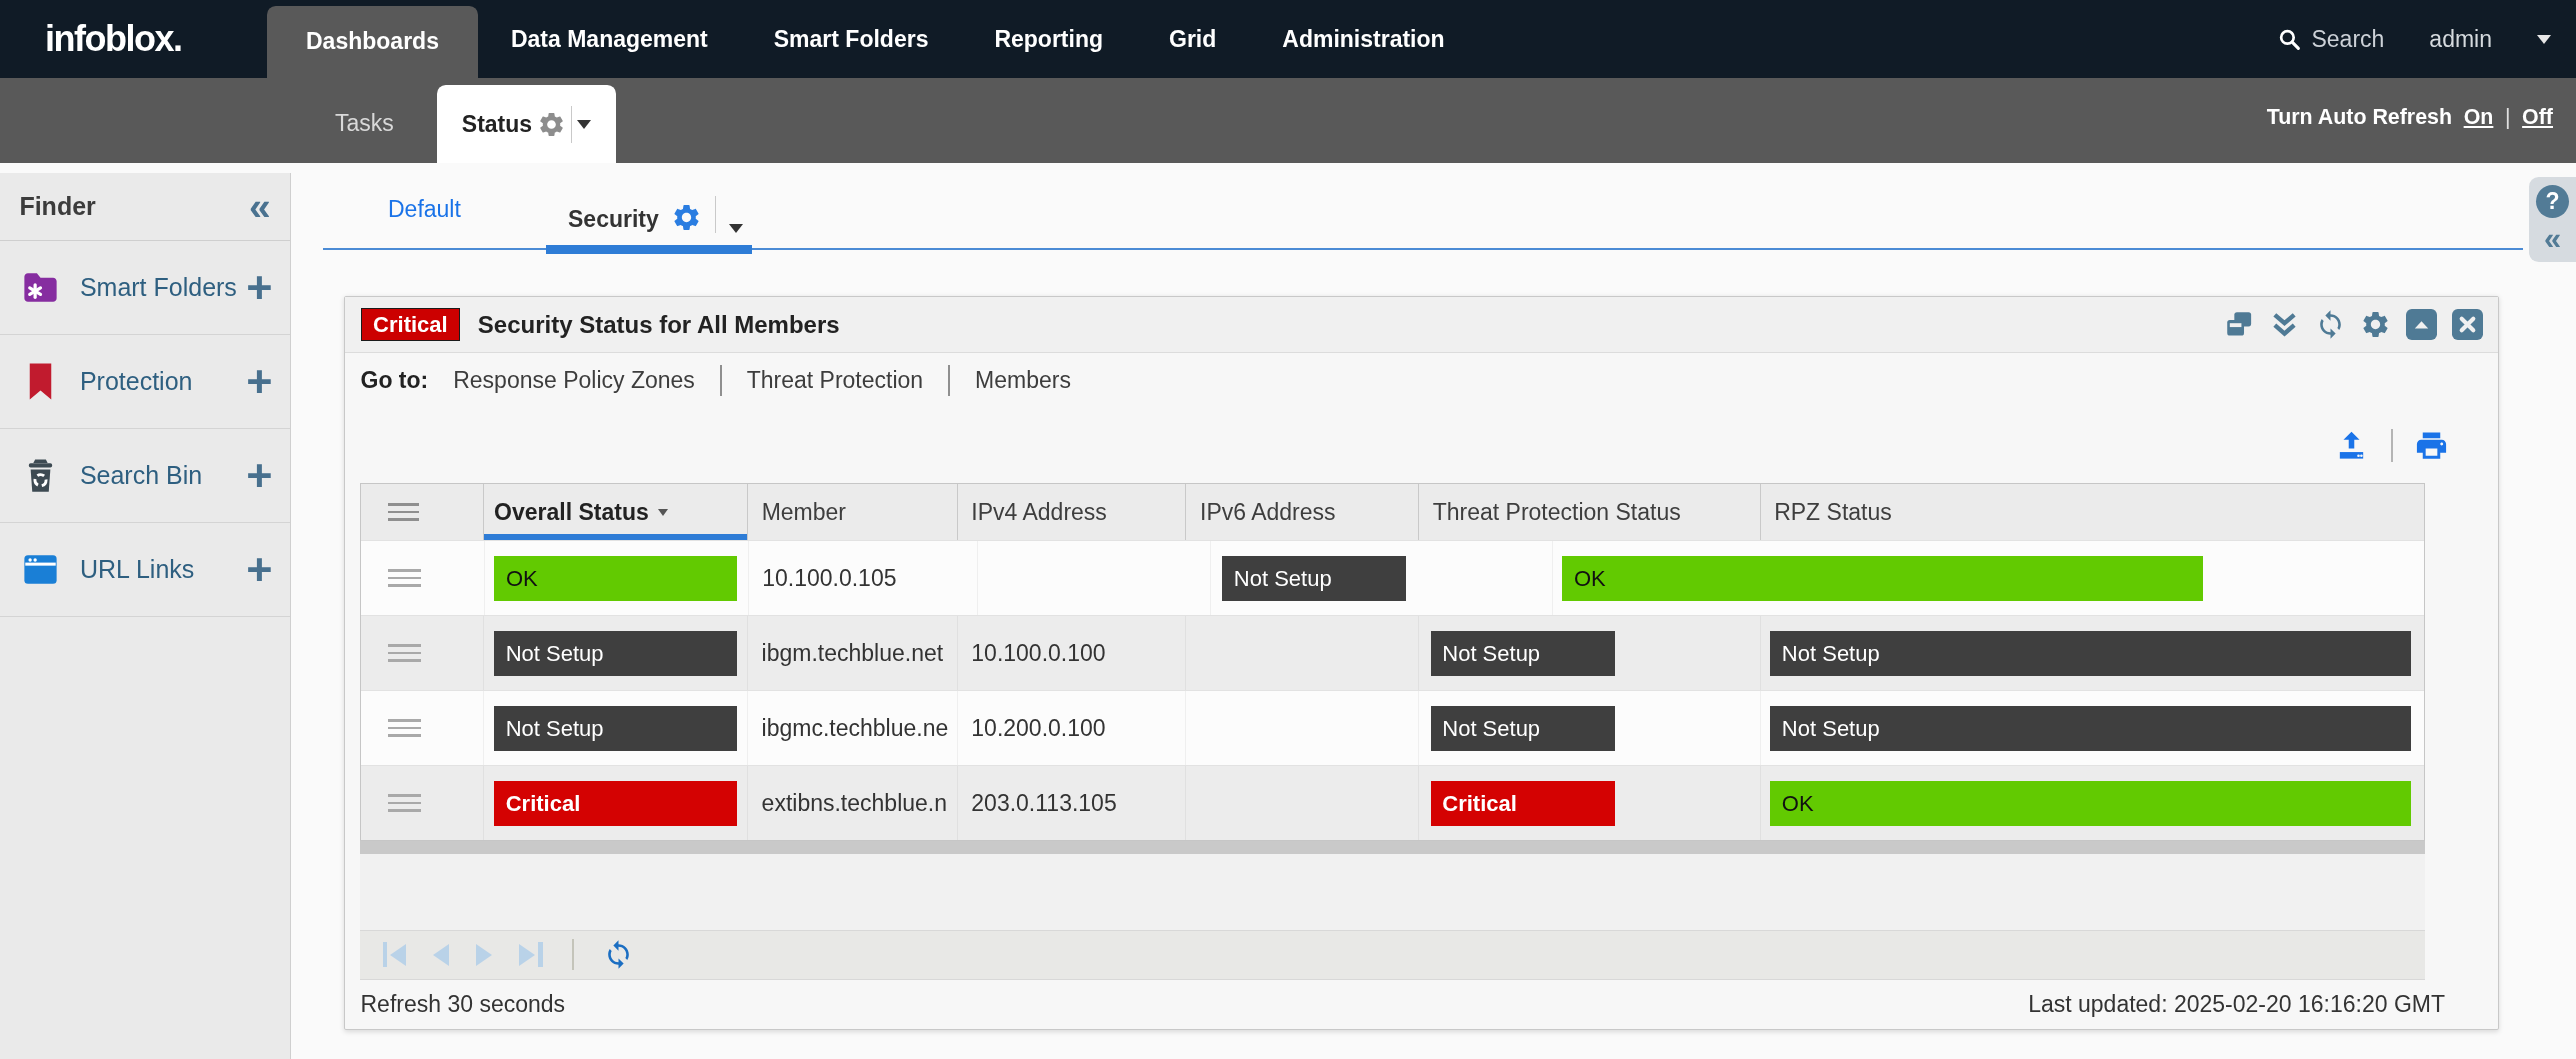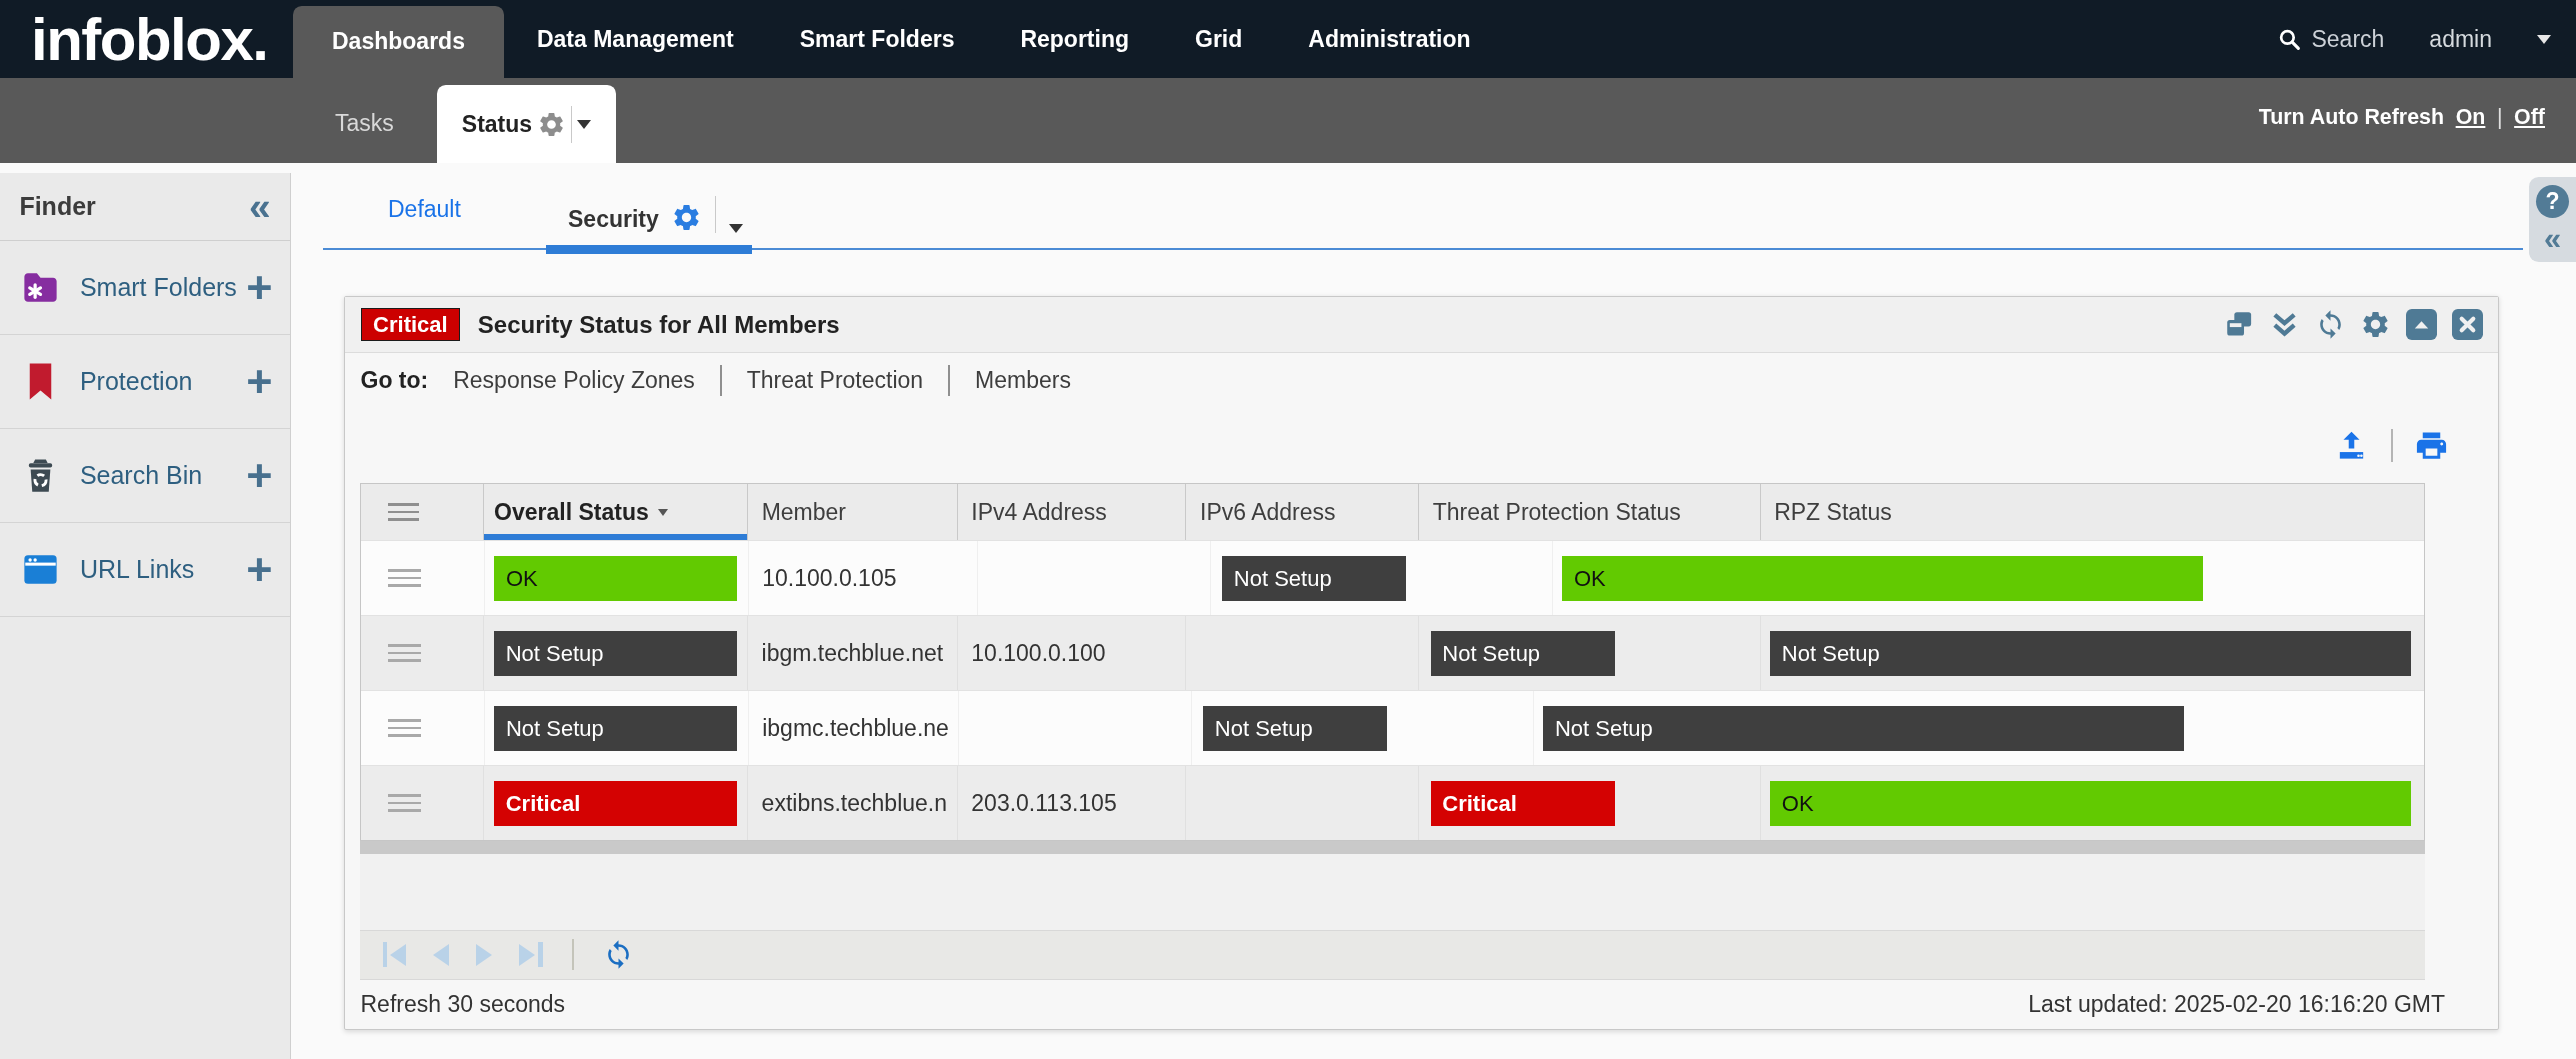--- a/index.html
+++ b/index.html
@@ -1,38 +1,38 @@
 <!DOCTYPE html>
 <html style="--accent: #1a73e8; --sev-red: #cc0000; --steel: #4f7a95;"><head>
 <meta charset="utf-8">
 <style>
   * { margin:0; padding:0; box-sizing:border-box; }
   body { font-family:"Liberation Sans", sans-serif; background:#fafafa; }
   .screen { position:relative; width:2576px; height:1060px; overflow:hidden; background:#fafafa; }
 
   
   .topnav { height:78px; background:#101b26; display:flex; align-items:stretch; color:#fff; }
-  .logo { width:293px; display:flex; align-items:center; padding-left:31px; font-size:60px; font-weight:bold; letter-spacing:-1.5px; }
+  .logo { width:267px; display:flex; align-items:center; padding-left:45px; font-size:36px; font-weight:bold; letter-spacing:-1.5px; }
   .topnav-items { display:flex; align-items:stretch; }
   .tn-item { display:flex; align-items:center; padding:0 33px; font-size:23px; font-weight:bold; cursor:pointer; }
   .tn-item.active { background:#595959; border-radius:8.7px 8.7px 0 0; margin-top:5.8px; padding:0 39px; }
   .topnav-right { margin-left:auto; display:flex; align-items:center; gap:45px; padding-right:25px; }
   .search { display:flex; align-items:center; gap:9.7px; color:#ccd1d7; font-size:23px; cursor:pointer; }
   .user { color:#d5dade; font-size:23px; }
   .caret { width:0; height:0; border-left:7.8px solid transparent; border-right:7.8px solid transparent; border-top:9.7px solid #e8e8e8; }
   .caret.dark { border-top-color:#333; }
   .caret.small { border-left-width:5.8px; border-right-width:5.8px; border-top-width:7.8px; border-top-color:#555; }
 
   
   .subnav { height:85px; background:#595959; display:flex; align-items:flex-end; padding-left:335px; position:relative; }
   .tasks { color:#d9d9d9; font-size:23px; margin:0 43px 26px 0; cursor:pointer; }
   .status-tab { height:78px; background:#fff; border-radius:8.7px 8.7px 0 0; display:flex; align-items:center; gap:5px; padding:0 25px; cursor:pointer; }
   .status-label { font-size:23px; font-weight:bold; color:#222; }
   .vline { width:1px; height:37px; background:#c9c9c9; }
-  .auto-refresh { position:absolute; right:31px; top:27px; color:#fff; font-size:21.4px; font-weight:bold; display:flex; gap:11.6px; align-items:center; }
+  .auto-refresh { position:absolute; right:23px; top:27px; color:#fff; font-size:21.4px; font-weight:bold; display:flex; gap:11.6px; align-items:center; }
   .auto-refresh .ar-link { color:#fff; text-decoration:underline; cursor:pointer; }
   .auto-refresh .ar-sep { font-weight:normal; color:#e0e0e0; }
 
   
   .content { display:flex; height:897px; }
   .sidebar { width:291px; background:#eaeaea; border-right:1px solid #cfcfcf; margin-top:9.7px; }
   .finder-head { height:68px; display:flex; align-items:center; justify-content:space-between; padding:0 19.4px; border-bottom:1.9px solid #cfcfcf; }
   .finder-title { font-size:25px; font-weight:bold; color:#3c3c3c; }
   .finder-collapse { font-size:39px; color:#4a7290; font-weight:bold; line-height:1; cursor:pointer; }
   .f-item { height:94px; display:flex; align-items:center; padding:0 17.5px 0 19.4px; border-bottom:1px solid #d4d4d4; cursor:pointer; }
@@ -342,20 +342,21 @@
                     <span class="drag">
                       <i></i>
                       <i></i>
                       <i></i>
                     </span>
                   </div>
     <div class="cell c1">
                     <span class="badge w-overall" style="background: rgb(63, 63, 63); color: rgb(255, 255, 255);">Not Setup</span>
                   </div>
     <div class="cell c2 txt">ibgmc.techblue.ne</div>
+    <div class="cell c3 txt">10.200.0.100</div>
     <div class="cell c4 txt"></div>
     <div class="cell c5">
                     <span class="badge w-threat" style="background: rgb(63, 63, 63); color: rgb(255, 255, 255);">Not Setup</span>
                   </div>
     <div class="cell c6">
                     <span class="badge w-rpz" style="background: rgb(63, 63, 63); color: rgb(255, 255, 255);">Not Setup</span>
                   </div>
   </div>
                 <div class="trow">
     <div class="cell c0">

